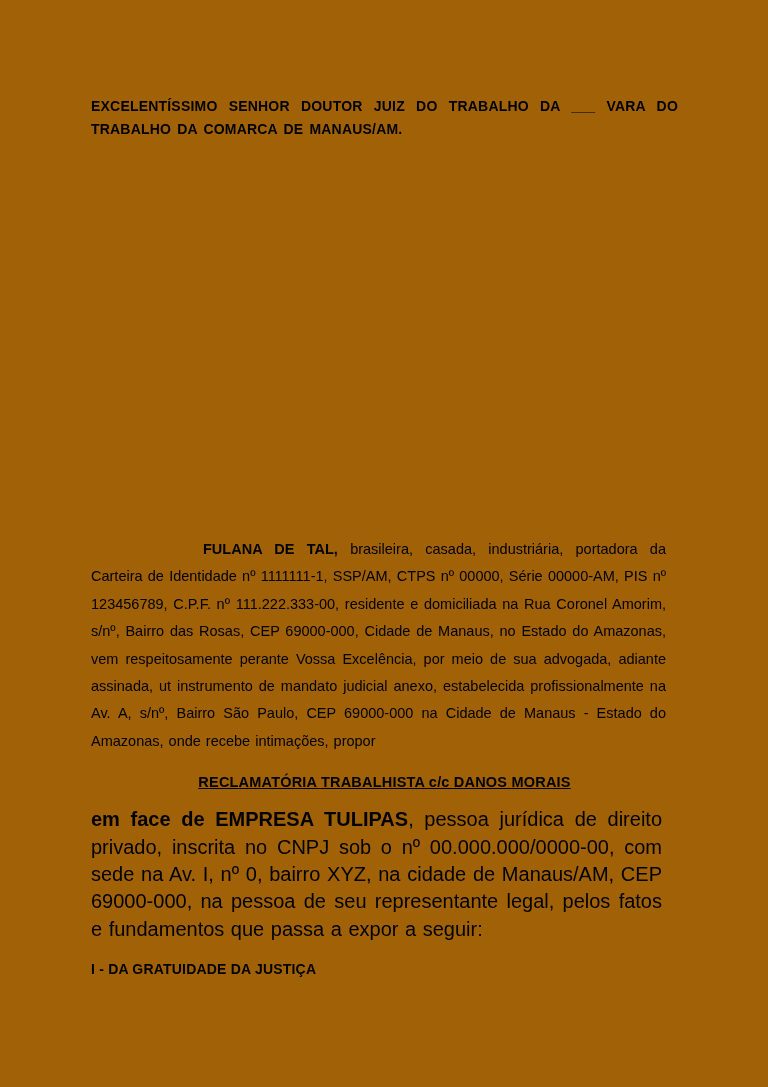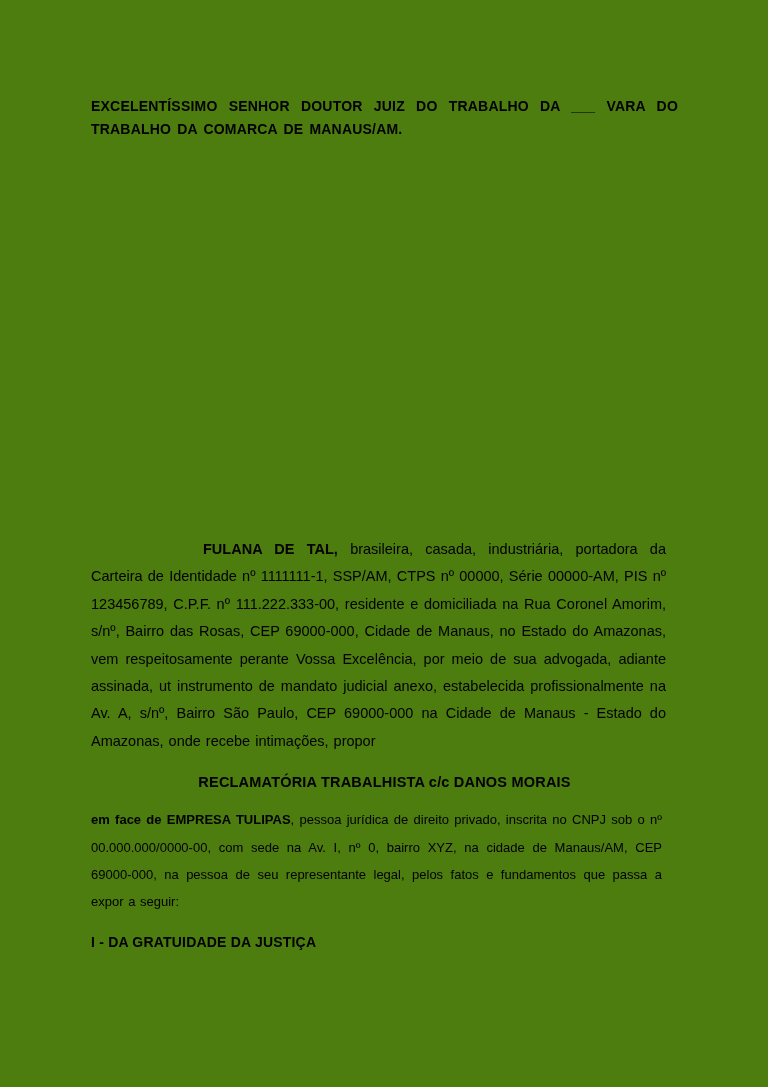--- a/index.html
+++ b/index.html
@@ -6,21 +6,21 @@
     margin: 0;
     padding: 0;
     background: #ffffff;
   }
   .page {
     position: relative;
     width: 768px;
     height: 1087px;
     box-sizing: border-box;
     padding: 95px 90px 0 91px;
-    background: #4d7c0f;
+    background: #a16207;
     color: #000000;
     font-family: "Liberation Sans", sans-serif;
     overflow: hidden;
   }
   .court-header {
     margin: 0;
     font-size: 14px;
     font-weight: bold;
     line-height: 23px;
     text-align: justify;
@@ -36,24 +36,25 @@
     text-indent: 112px;
     word-spacing: 1px;
   }
   .action-title {
     margin: 17px 0 8px 0;
     font-size: 14.5px;
     font-weight: bold;
     line-height: 21px;
     text-align: center;
     letter-spacing: 0.2px;
+    text-decoration: underline;
   }
   .defendant-paragraph {
     margin: 13px 16px 0 0;
-    font-size: 13px;
+    font-size: 20px;
     font-weight: normal;
     line-height: 27.4px;
     text-align: justify;
     word-spacing: 1px;
   }
   .section-heading {
     margin: 16px 0 0 0;
     font-size: 14px;
     font-weight: bold;
     line-height: 21px;

